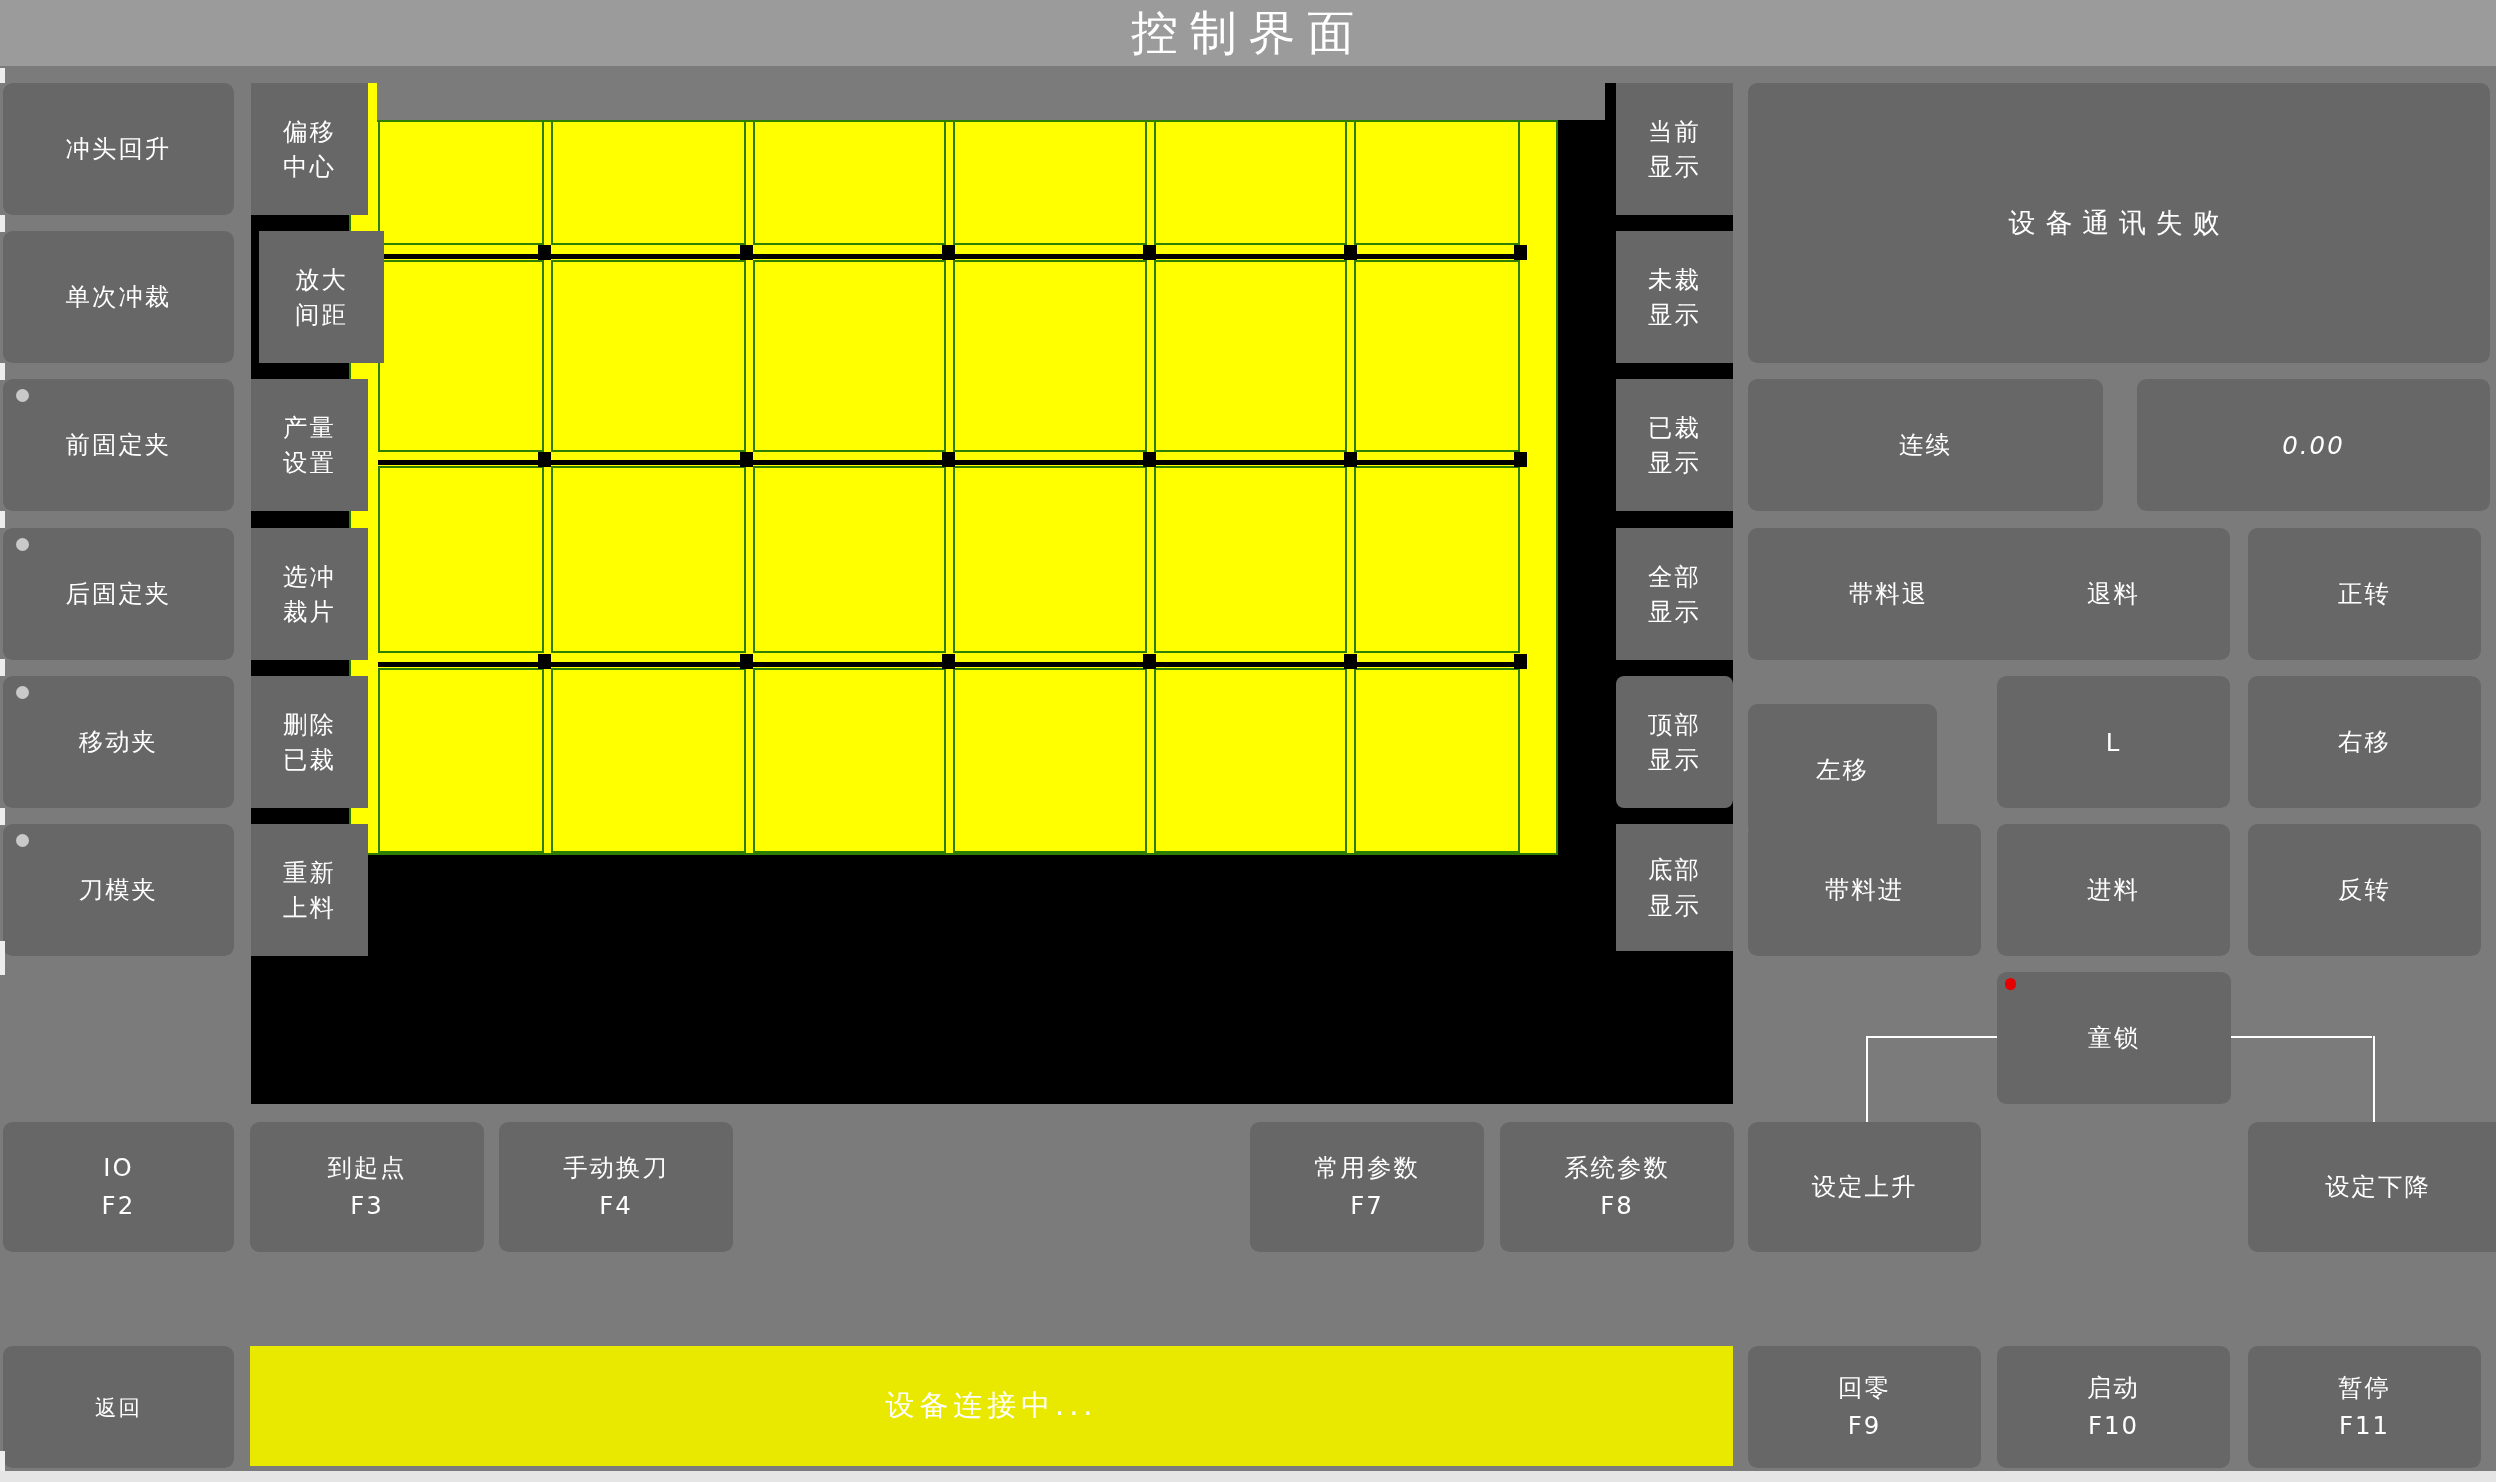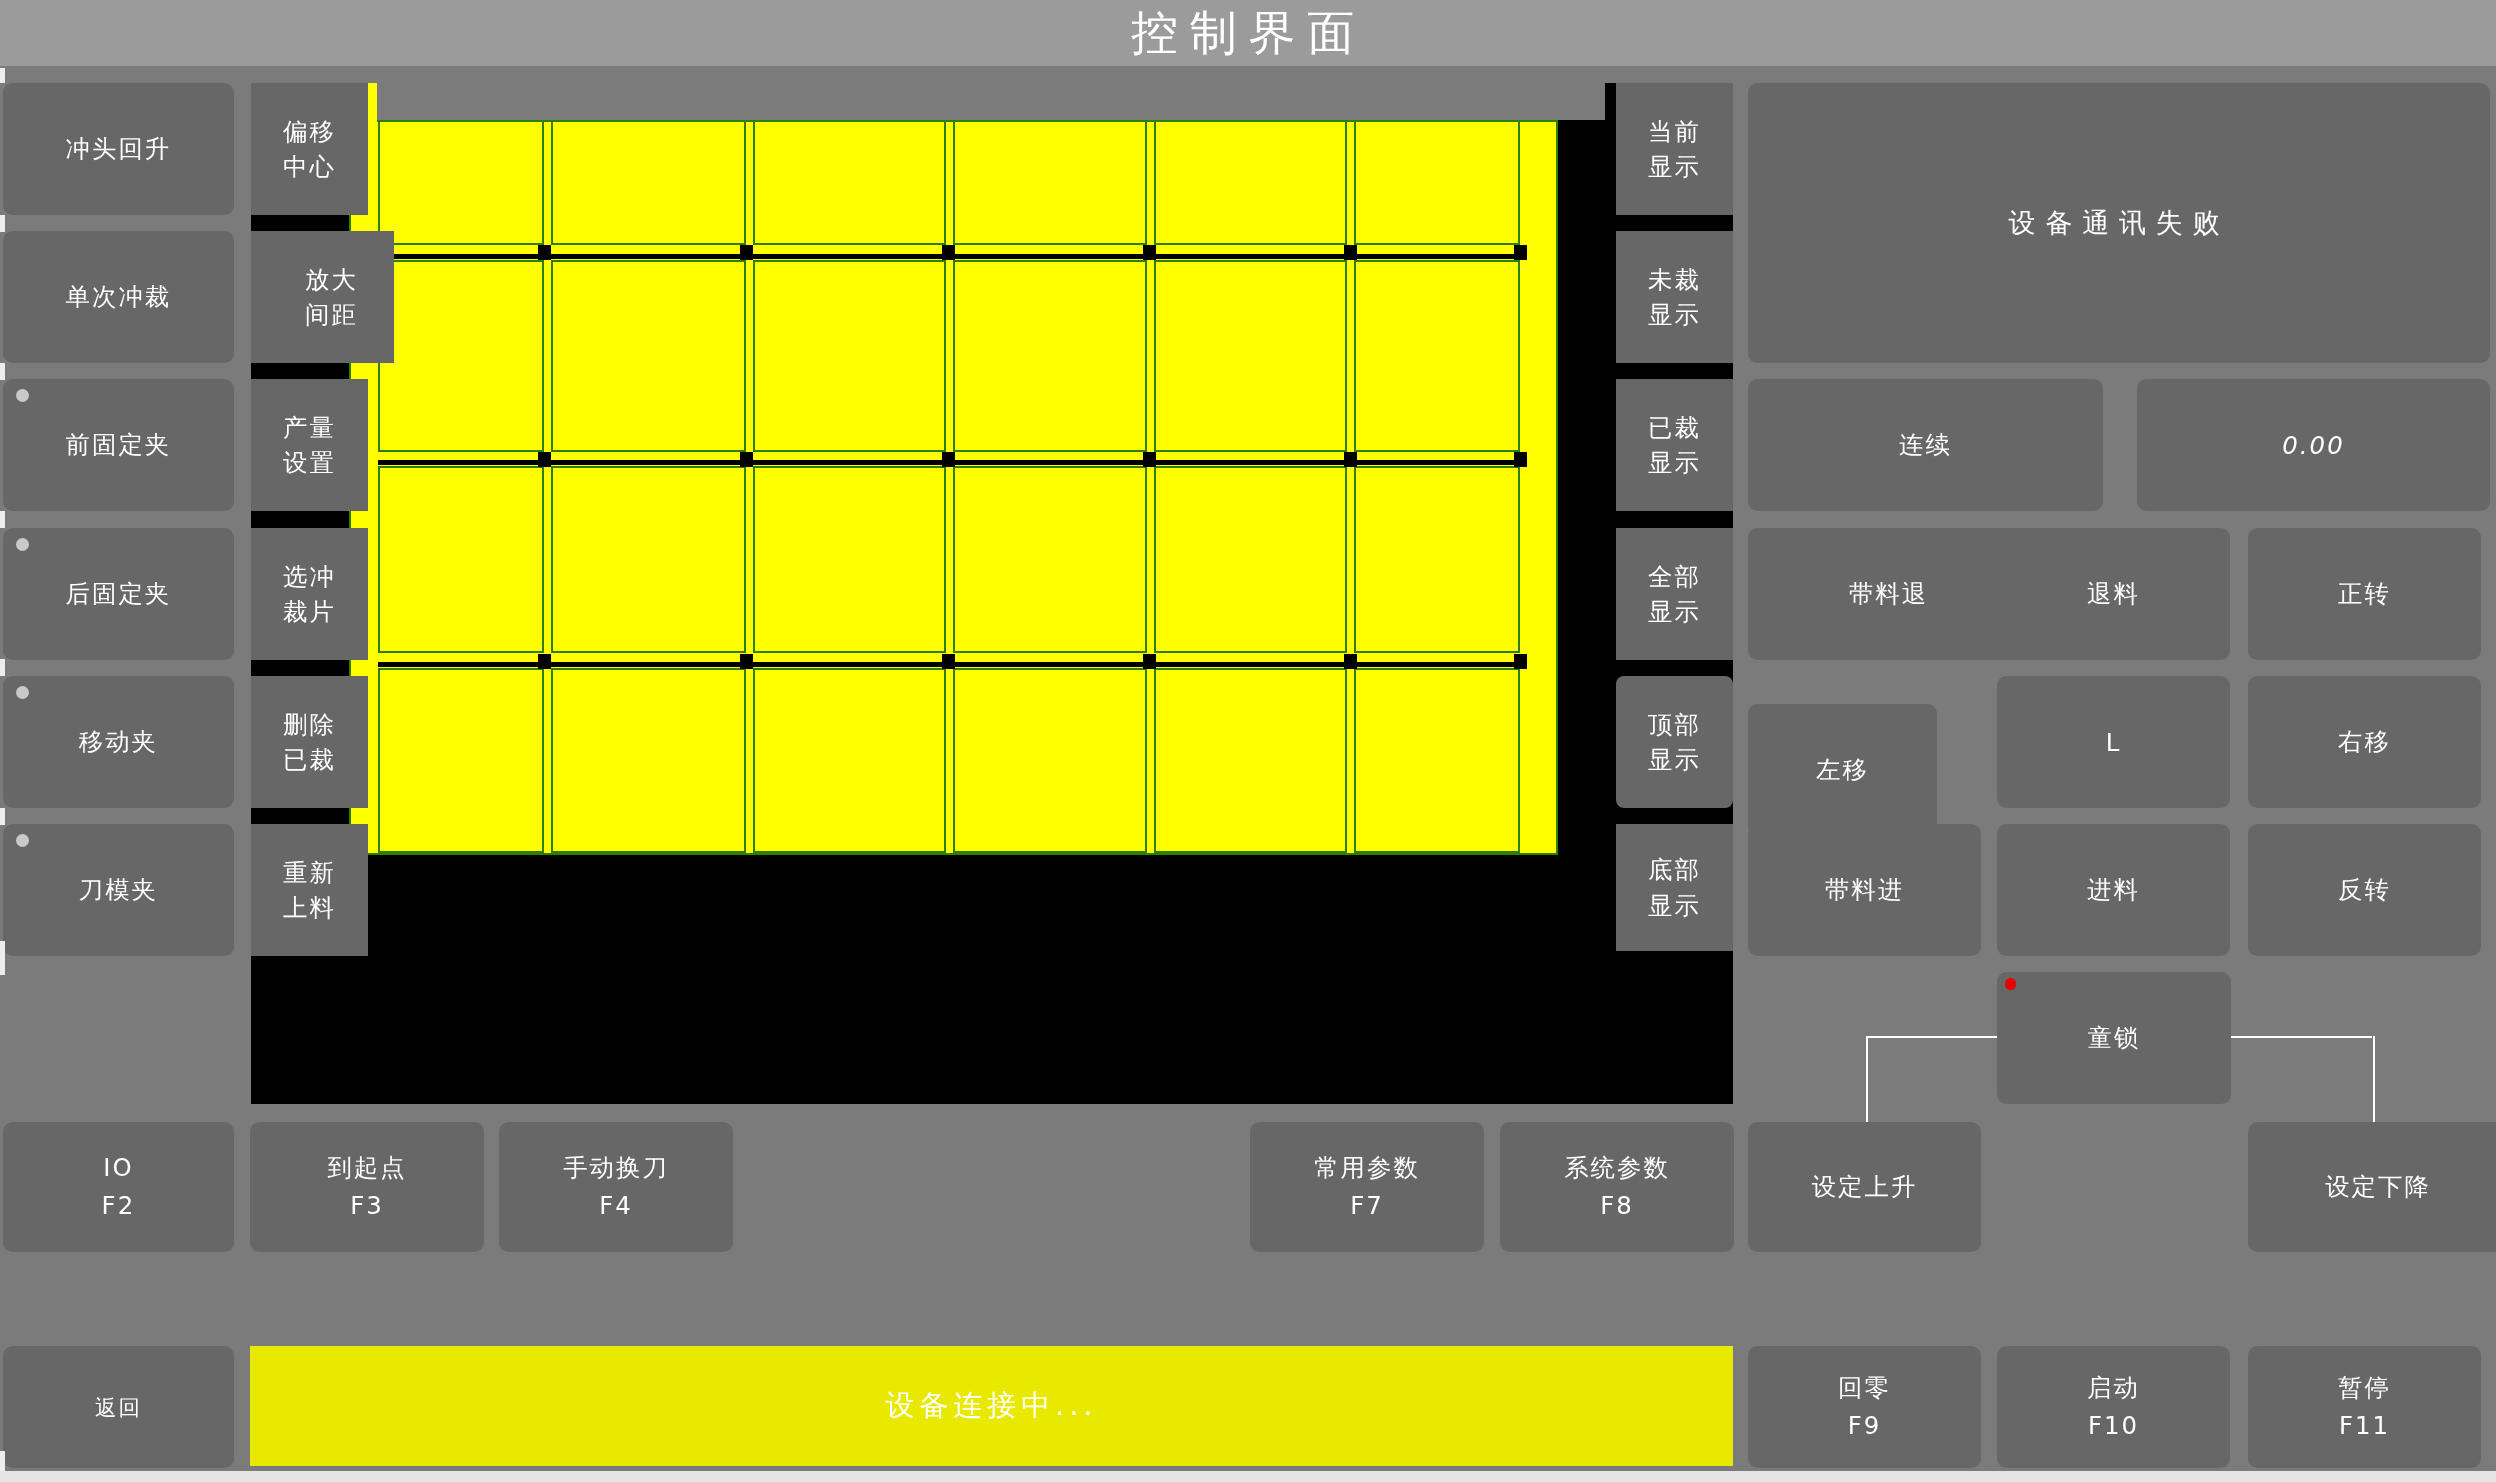--- a/index.html
+++ b/index.html
@@ -120,21 +120,21 @@
       <span>移动夹</span>
     </div>
   <div class="btn" style="left:2.9px;top:824px;width:231px;height:132px;">
       <span class="dot"></span>
       <span>刀模夹</span>
     </div>
 
   <div class="btn" style="left:251px;top:83px;width:117px;height:132px;border-radius:0;">
       <span class="wrap2">偏移中心</span>
     </div>
-  <div class="btn" style="left:251px;top:231px;width:125px;height:132px;border-radius:0;padding-left:18px;">
+  <div class="btn" style="left:259px;top:231px;width:125px;height:132px;border-radius:0;">
       <span class="wrap2">放大间距</span>
     </div>
   <div class="btn" style="left:251px;top:379px;width:117px;height:132px;border-radius:0;">
       <span class="wrap2">产量设置</span>
     </div>
   <div class="btn" style="left:251px;top:528px;width:117px;height:132px;border-radius:0;">
       <span class="wrap2">选冲裁片</span>
     </div>
   <div class="btn" style="left:251px;top:676px;width:117px;height:132px;border-radius:0;">
       <span class="wrap2">删除已裁</span>

